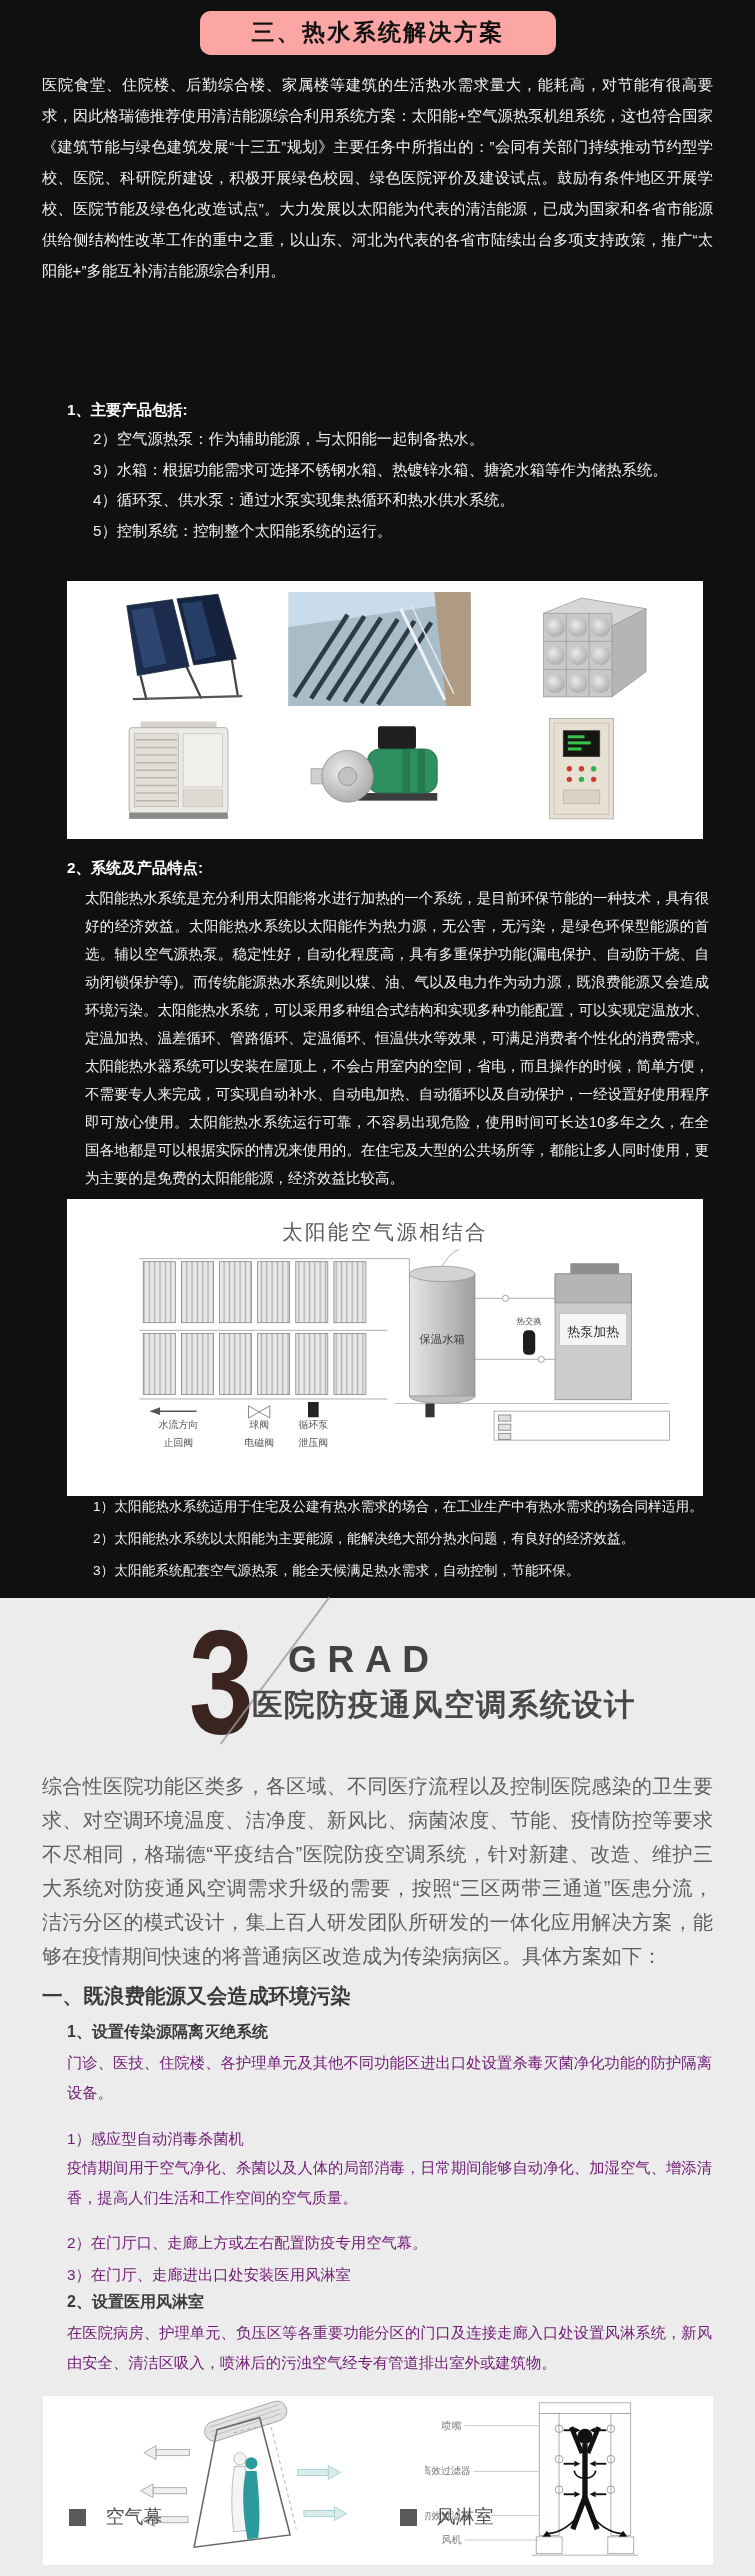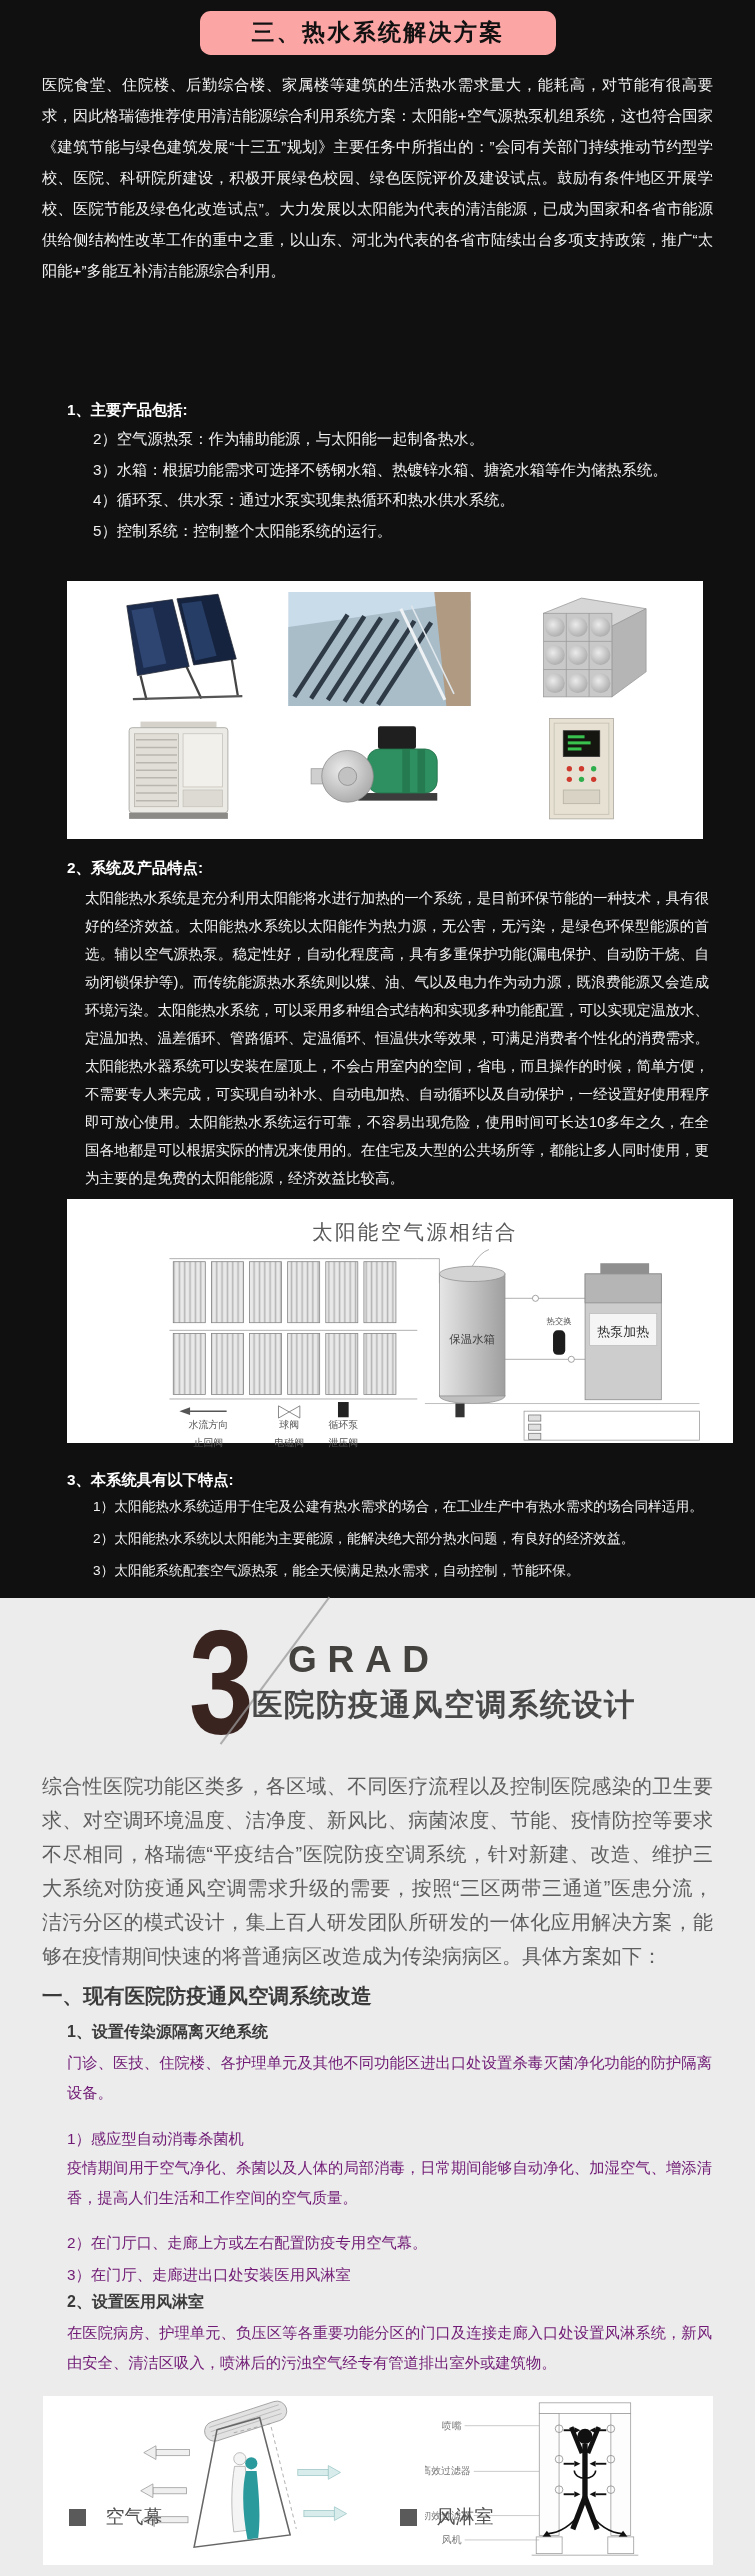--- a/index.html
+++ b/index.html
@@ -13,21 +13,21 @@
   .wtxt{color:#f2f2f2;}
   .jp{text-align:justify;margin:0;}
   .intro{left:42px;top:69px;width:671px;font-size:15.3px;line-height:31px;}
   .dh{font-size:15.3px;font-weight:700;color:#ffffff;margin:0;}
   .dlist{left:93px;top:424px;width:610px;font-size:15.3px;line-height:30.5px;}
   .panel{background:#ffffff;}
   .p1{left:67px;top:581px;width:636px;height:258px;display:flex;flex-wrap:wrap;
       padding:10.7px 20px;box-sizing:border-box;column-gap:18.3px;row-gap:7.6px;}
   .cell{width:183px;height:114px;display:flex;align-items:center;justify-content:center;}
   .para2{left:85px;top:884px;width:624px;font-size:14.5px;line-height:28px;}
-  .p2{left:67px;top:1199px;width:636px;height:244px;padding-left:30px;}
+  .p2{left:67px;top:1199px;width:636px;height:297px;}
   .slist{left:93px;top:1491px;width:622px;font-size:13.7px;line-height:32px;}
   .big3{left:189px;top:1605px;font-size:149px;line-height:153px;font-weight:700;color:#3a2420;
         transform:scaleX(.78);transform-origin:left top;}
   .slash{left:274px;top:1579px;width:1.5px;height:183px;background:#9a9a9a;opacity:.75;
          transform:rotate(36.5deg);}
   .grad{left:288px;top:1639px;font-size:37px;font-weight:700;letter-spacing:10.7px;color:#44423f;}
   .etitle{left:252px;top:1685px;font-size:30.5px;font-weight:700;letter-spacing:1.5px;color:#484848;}
   .eintro{left:42px;top:1769px;width:671px;font-size:20px;line-height:34px;color:#5e5e5e;}
   .eh1{left:42px;top:1982px;font-size:20.6px;font-weight:700;color:#3a3a3a;margin:0;}
   .eh2{font-size:16px;font-weight:700;color:#3a3a3a;margin:0;}
@@ -246,21 +246,21 @@
     <div>2）太阳能热水系统以太阳能为主要能源，能解决绝大部分热水问题，有良好的经济效益。</div>
     <div>3）太阳能系统配套空气源热泵，能全天候满足热水需求，自动控制，节能环保。</div>
   </div>
 
   <div class="abs big3">3</div>
   <div class="abs slash"></div>
   <div class="abs grad">GRAD</div>
   <div class="abs etitle">医院防疫通风空调系统设计</div>
 
   <p class="abs jp eintro">综合性医院功能区类多，各区域、不同医疗流程以及控制医院感染的卫生要求、对空调环境温度、洁净度、新风比、病菌浓度、节能、疫情防控等要求不尽相同，格瑞德“平疫结合”医院防疫空调系统，针对新建、改造、维护三大系统对防疫通风空调需求升级的需要，按照“三区两带三通道”医患分流，洁污分区的模式设计，集上百人研发团队所研发的一体化应用解决方案，能够在疫情期间快速的将普通病区改造成为传染病病区。具体方案如下：</p>
-  <h2 class="abs eh1">一、现有医院防疫通风空调系统改造</h2>
+  <h2 class="abs eh1">一、既浪费能源又会造成环境污染</h2>
   <h3 class="abs eh2" style="left:67px;top:2022px;">1、设置传染源隔离灭绝系统</h3>
   <p class="abs jp ebody" style="left:67px;top:2048px;">门诊、医技、住院楼、各护理单元及其他不同功能区进出口处设置杀毒灭菌净化功能的防护隔离设备。</p>
   <p class="abs jp ebody" style="left:67px;top:2124px;">1）感应型自动消毒杀菌机</p>
   <p class="abs jp ebody" style="left:67px;top:2153px;">疫情期间用于空气净化、杀菌以及人体的局部消毒，日常期间能够自动净化、加湿空气、增添清香，提高人们生活和工作空间的空气质量。</p>
   <p class="abs jp ebody" style="left:67px;top:2228px;">2）在门厅口、走廊上方或左右配置防疫专用空气幕。</p>
   <p class="abs jp ebody" style="left:67px;top:2260px;">3）在门厅、走廊进出口处安装医用风淋室</p>
   <h3 class="abs eh2" style="left:67px;top:2292px;">2、设置医用风淋室</h3>
   <p class="abs jp ebody" style="left:67px;top:2318px;">在医院病房、护理单元、负压区等各重要功能分区的门口及连接走廊入口处设置风淋系统，新风由安全、清洁区吸入，喷淋后的污浊空气经专有管道排出室外或建筑物。</p>
 
   <div class="abs panel p3">

